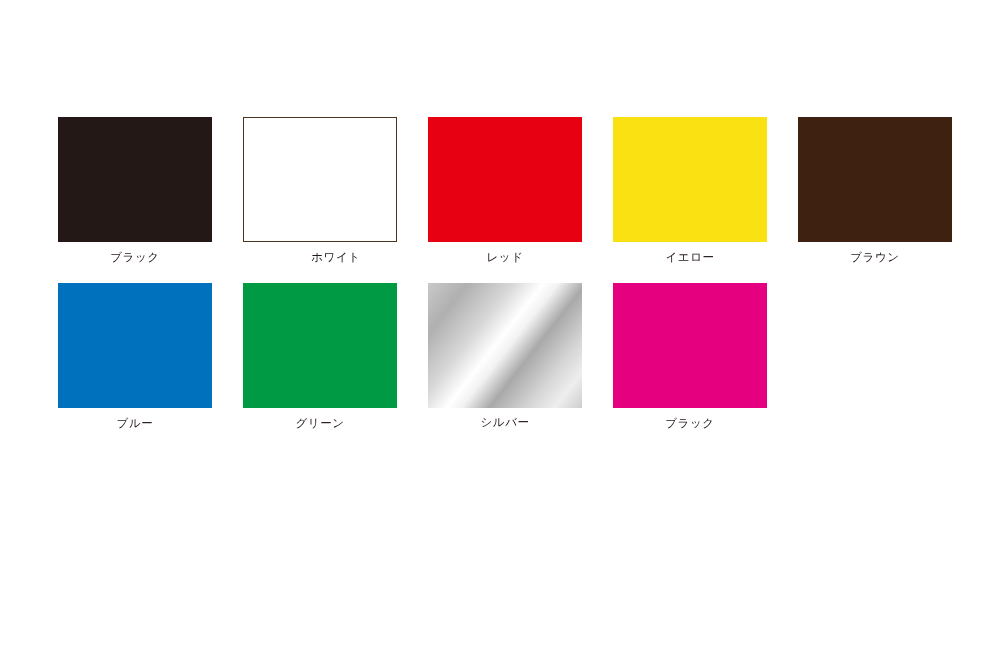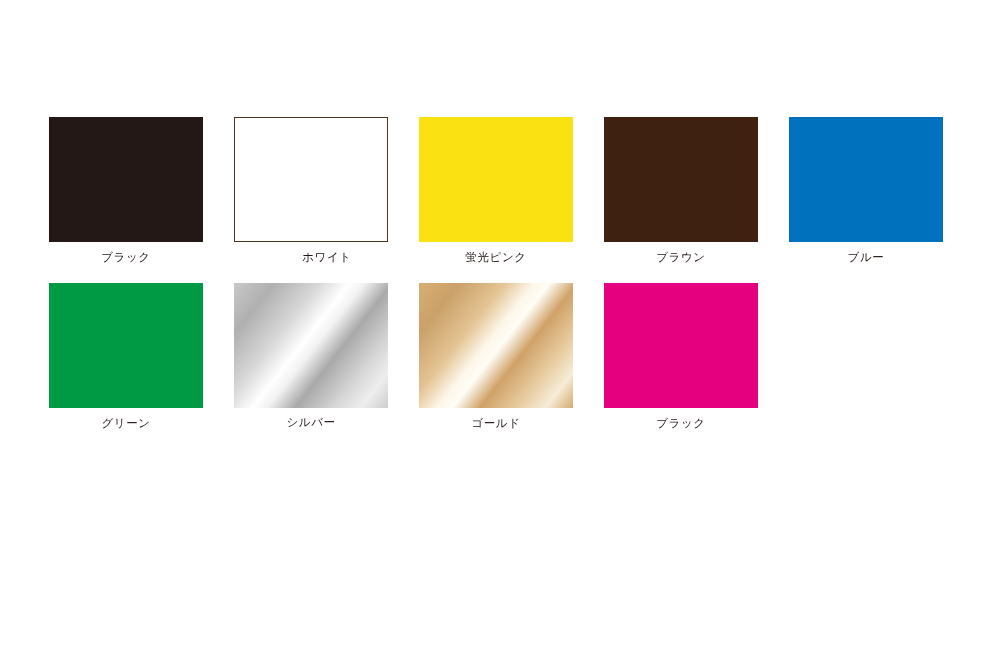--- a/index.html
+++ b/index.html
@@ -10,21 +10,21 @@
     width: 1000px;
     height: 659px;
     background: #ffffff;
     font-family: "Liberation Sans", "DejaVu Sans", sans-serif;
     overflow: hidden;
     position: relative;
   }
 
   #swatch-grid {
     position: absolute;
-    left: 49px;
+    left: 58px;
     top: 117px;
     width: 892px;
     display: grid;
     grid-template-columns: repeat(5, 154px);
     column-gap: 31px;
     row-gap: 19px;
   }
 
   .swatch-cell {
     width: 154px;
@@ -61,40 +61,40 @@
 <div id="swatch-grid">
     <div class="swatch-cell">
       <div class="swatch-chip" style="background: rgb(35, 24, 21);"></div>
       <div class="swatch-label" style="color: rgb(35, 24, 21);">ブラック</div>
     </div>
     <div class="swatch-cell">
       <div class="swatch-chip bordered" style="background: rgb(255, 255, 255); border-color: rgb(74, 53, 33);"></div>
       <div class="swatch-label" style="color: rgb(35, 24, 21); margin-left: 32px;">ホワイト</div>
     </div>
     <div class="swatch-cell">
+      <div class="swatch-chip" style="background: rgb(230, 0, 18);"></div>
+      <div class="swatch-label" style="color: rgb(35, 24, 21);">レッド</div>
+    </div>
+    <div class="swatch-cell">
       <div class="swatch-chip" style="background: rgb(250, 226, 18);"></div>
-      <div class="swatch-label" style="color: rgb(35, 24, 21);">蛍光ピンク</div>
+      <div class="swatch-label" style="color: rgb(35, 24, 21);">イエロー</div>
     </div>
     <div class="swatch-cell">
       <div class="swatch-chip" style="background: rgb(62, 33, 16);"></div>
       <div class="swatch-label" style="color: rgb(35, 24, 21);">ブラウン</div>
     </div>
     <div class="swatch-cell">
       <div class="swatch-chip" style="background: rgb(0, 113, 188);"></div>
       <div class="swatch-label" style="color: rgb(35, 24, 21);">ブルー</div>
     </div>
     <div class="swatch-cell">
       <div class="swatch-chip" style="background: rgb(0, 153, 68);"></div>
       <div class="swatch-label" style="color: rgb(35, 24, 21);">グリーン</div>
     </div>
     <div class="swatch-cell">
       <div class="swatch-chip" style="background: linear-gradient(128deg, rgb(201, 201, 202) 0%, rgb(176, 176, 177) 16%, rgb(216, 216, 217) 34%, rgb(255, 255, 255) 46%, rgb(242, 242, 242) 52%, rgb(169, 169, 170) 63%, rgb(213, 213, 214) 78%, rgb(238, 238, 238) 89%, rgb(205, 205, 206) 100%);"></div>
       <div class="swatch-label" style="color: rgb(35, 24, 21); font-family: Liberation Mono, monospace;">シルバー</div>
     </div>
     <div class="swatch-cell">
-      <div class="swatch-chip" style="background: linear-gradient(128deg, rgb(217, 174, 115) 0%, rgb(202, 161, 105) 16%, rgb(228, 196, 148) 34%, rgb(253, 247, 234) 46%, rgb(255, 253, 246) 52%, rgb(208, 162, 104) 63%, rgb(232, 205, 162) 78%, rgb(246, 236, 216) 89%, rgb(212, 169, 108) 100%);"></div>
-      <div class="swatch-label" style="color: rgb(35, 24, 21);">ゴールド</div>
-    </div>
-    <div class="swatch-cell">
       <div class="swatch-chip" style="background: rgb(228, 0, 127);"></div>
       <div class="swatch-label" style="color: rgb(35, 24, 21);">ブラック</div>
     </div>
   </div>
 
 </body></html>

